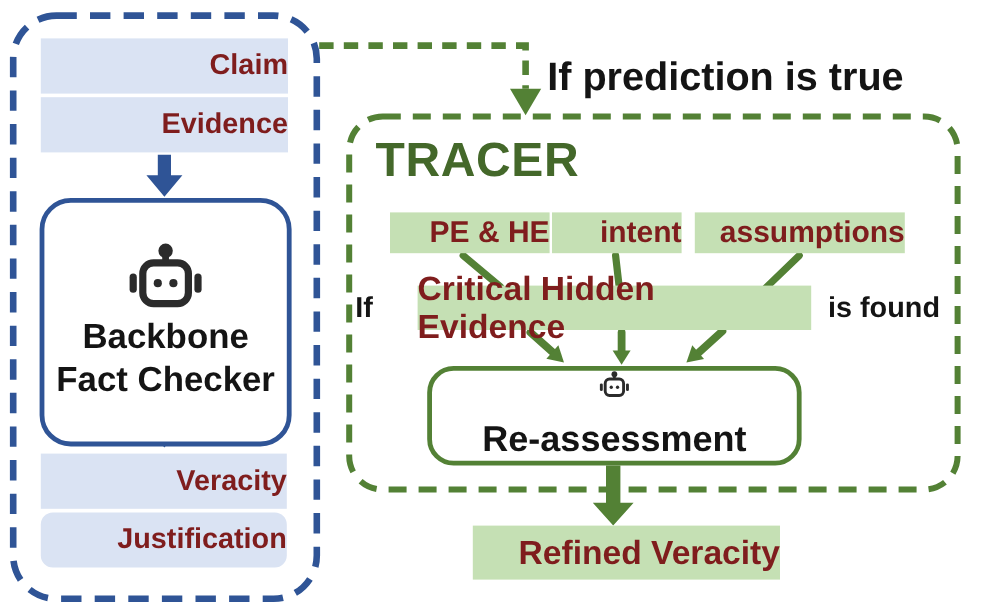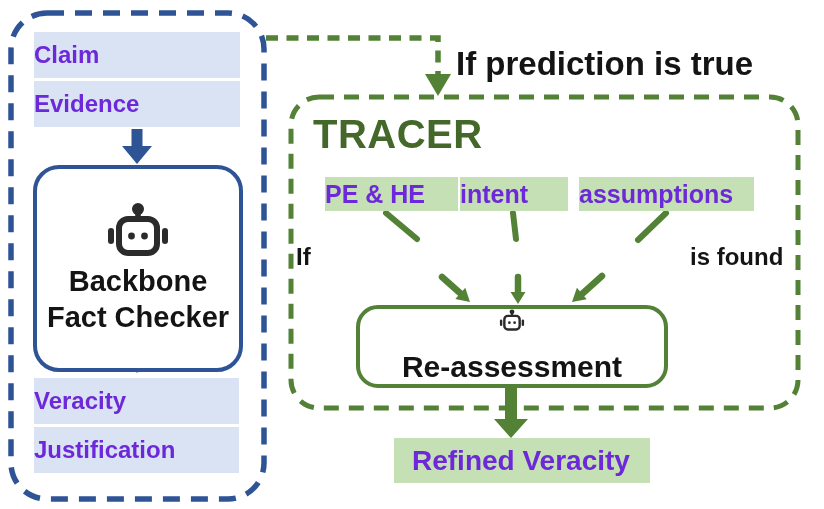--- a/index.html
+++ b/index.html
@@ -6,22 +6,22 @@
   .stage{
     position:relative;
     width:824px;height:509px;
     background:#ffffff;
     font-family:"Liberation Sans", sans-serif;
     overflow:hidden;
   }
   .decor{position:absolute;left:0;top:0;z-index:1;}
   .box{
     position:absolute;z-index:2;
-    display:flex;align-items:center;justify-content:flex-start;
-    color:#6d28d9;font-weight:700;
+    display:flex;align-items:center;justify-content:flex-end;
+    color:#7f1d1d;font-weight:700;
   }
   .blue-fill{background:#DAE3F3;}
   .green-fill{background:#C5E0B4;}
   .lbl{position:absolute;z-index:2;color:#141414;font-weight:700;white-space:nowrap;}
   .blue-box{font-size:24px;}
   .backbone-box{
     position:absolute;z-index:2;left:33px;top:165px;width:210px;height:207px;
     background:#ffffff;border:4px solid #2F5496;border-radius:26px;
     box-sizing:border-box;
     display:flex;flex-direction:column;align-items:center;justify-content:center;
@@ -96,39 +96,42 @@
       <rect x="2" y="26" width="6" height="16" rx="3" fill="#2B2B2B"></rect>
       <rect x="56" y="26" width="6" height="16" rx="3" fill="#2B2B2B"></rect>
     </svg>
     <div class="line">Backbone</div>
     <div class="line">Fact Checker</div>
   </div>
 
   <div class="box blue-fill blue-box" style="left:34px;top:378px;width:205px;height:46px;">
     <span>Veracity</span>
   </div>
-  <div class="box blue-fill blue-box" style="left:34px;top:427px;width:205px;height:46px;">
+  <div class="box blue-fill blue-box" style="left:34px;top:427px;width:205px;height:46px;border-radius:10px;">
     <span>Justification</span>
   </div>
 
   <div class="lbl top-note" style="left:456px;top:45px;">If prediction is true</div>
 
   <div class="tracer-title">TRACER</div>
 
   <div class="box green-fill green-chip" style="left:325px;top:177px;width:133px;height:34px;">
     <span>PE &amp; HE</span>
   </div>
   <div class="box green-fill green-chip" style="left:460px;top:177px;width:108px;height:34px;">
     <span>intent</span>
   </div>
   <div class="box green-fill green-chip" style="left:579px;top:177px;width:175px;height:34px;">
     <span>assumptions</span>
   </div>
 
   <div class="lbl cond" style="left:296px;top:243px;">If</div>
+  <div class="box green-fill che-box" style="left:348px;top:238px;width:328px;height:37px;">
+    <span>Critical Hidden Evidence</span>
+  </div>
   <div class="lbl cond" style="left:690px;top:243px;">is found</div>
 
   <div class="reassess-box">
     <svg width="58" height="56" viewBox="0 0 64 62">
       <circle cx="32" cy="7" r="6" fill="#2B2B2B"></circle>
       <rect x="29.2" y="8" width="5.6" height="11" fill="#2B2B2B"></rect>
       <rect x="13" y="17" width="38" height="34" rx="9" fill="#ffffff" stroke="#2B2B2B" stroke-width="6"></rect>
       <circle cx="25.5" cy="34" r="3.4" fill="#2B2B2B"></circle>
       <circle cx="38.5" cy="34" r="3.4" fill="#2B2B2B"></circle>
       <rect x="2" y="26" width="6" height="16" rx="3" fill="#2B2B2B"></rect>

